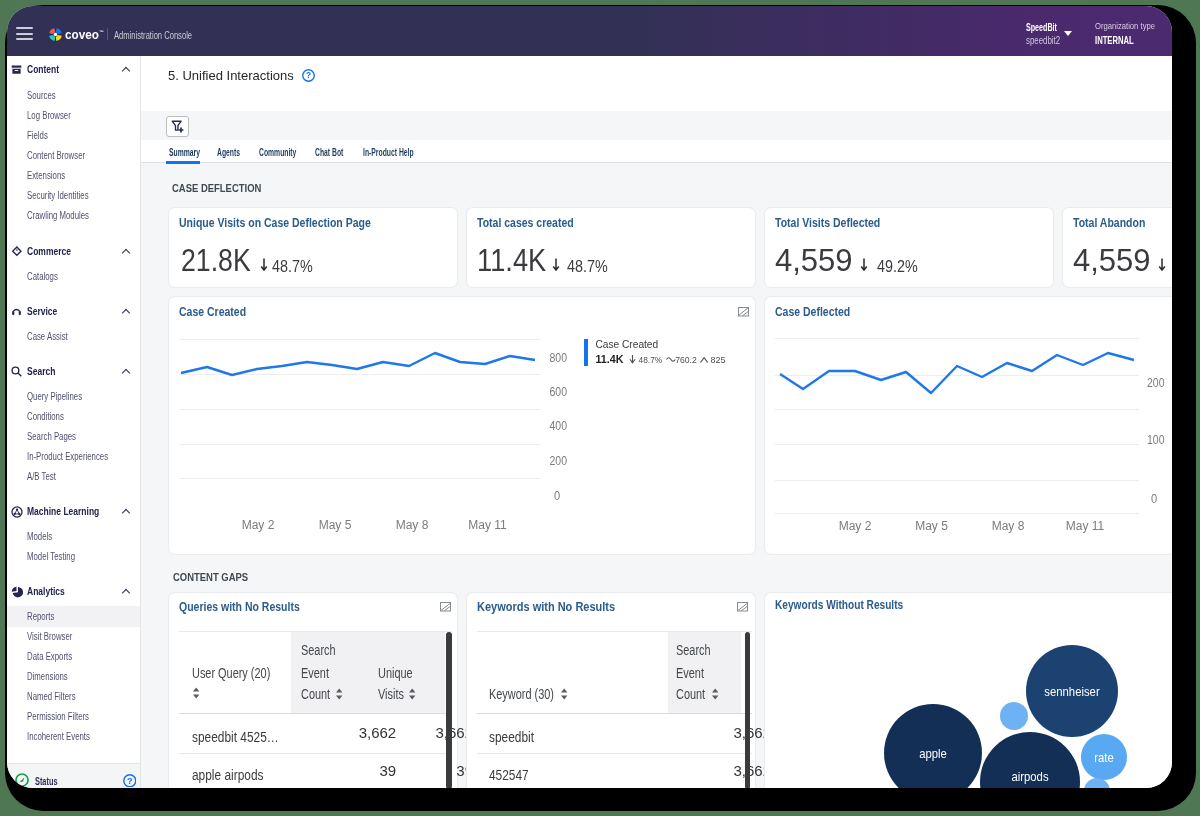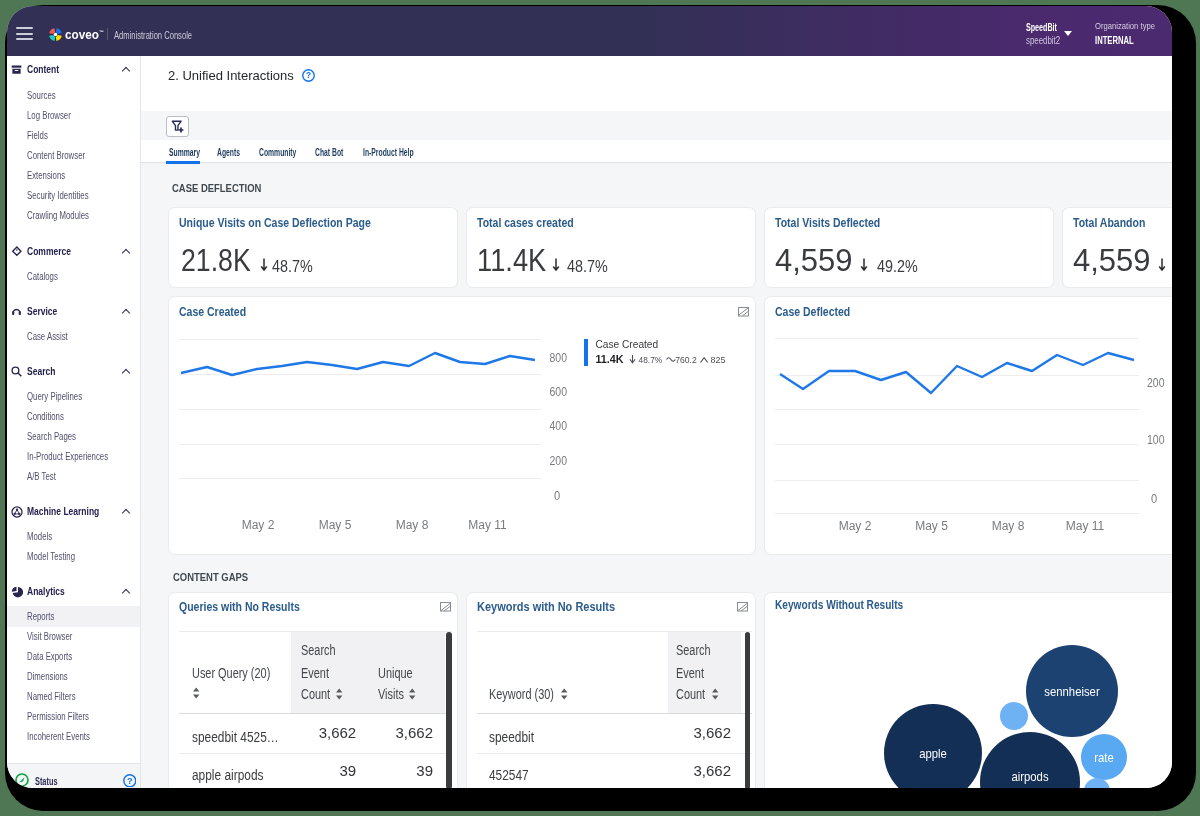--- a/index.html
+++ b/index.html
@@ -1,21 +1,21 @@
 <!DOCTYPE html>
 <html><head>
 <meta charset="utf-8">
 <style>
   * { margin:0; padding:0; box-sizing:border-box; }
   html,body { width:1200px; height:816px; overflow:hidden; }
   body { background:#4f7753; font-family:"Liberation Sans", sans-serif; position:relative; }
   .abs, .tx, .txc, .txr { position:absolute; }
   .tx, .txc, .txr { white-space:nowrap; line-height:1; }
   .tx { transform-origin:0 50%; }
-  .txr { transform-origin:100% 50%; }
+  .txr { transform-origin:100% 50%;margin-left:40px; }
   #shadow { position:absolute; left:5px; top:5px; width:1191px; height:806px; background:#000; border-radius:38px; }
   #app { position:absolute; left:7px; top:6px; width:1165px; height:782px; background:#f5f6f8; border-radius:26px; overflow:hidden; }
   #world { position:absolute; left:-7px; top:-6px; width:1200px; height:816px; }
   #header { position:absolute; left:7px; top:6px; width:1165px; height:50px;
     background:linear-gradient(90deg,#333056 0%,#333056 55%,#4a296d 88%,#4c2a70 100%); }
   .hbar { position:absolute; left:16px; width:17px; height:2.4px; background:#cdced9; border-radius:1px; }
   #sidebar { position:absolute; left:7px; top:56px; width:134px; height:707px; background:#fff; border-right:1px solid #e3e6e8; }
   #statusbar { position:absolute; left:7px; top:763px; width:134px; height:25px; background:#f4f5f7; border-top:1px solid #e3e6e8; border-right:1px solid #e3e6e8; }
   .sechead { left:27px; font-size:10.5px; font-weight:bold; color:#23234e; transform:scaleX(0.81); }
   .sitem { left:27px; font-size:10px; color:#50506e; transform:scaleX(0.78); }
@@ -137,21 +137,21 @@
           <path d="M4.8 10.8 L10.8 4.8 L9.2 9.8 Z" fill="#12a244"></path>
         </svg>
     <div class="tx" style="left:35px; top:775.5px; font-size:10.5px; font-weight:bold; color:#2b2b55; transform:scaleX(0.7)">Status</div>
     <svg class="ic" width="13.5" height="13.5" style="left:122.5px; top:773.5px" viewBox="0 0 14 14">
           <circle cx="7" cy="7" r="6.2" fill="none" stroke="#1372ec" stroke-width="1.5"></circle>
           <text x="7" y="10.3" font-size="9.5" font-weight="bold" fill="#1372ec" text-anchor="middle" font-family="Liberation Sans">?</text>
         </svg>
   </div>
 
   <div id="titleband"></div>
-  <div class="tx" style="left:168px; top:68.5px; font-size:13px; color:#26272a">2. Unified Interactions</div>
+  <div class="tx" style="left:168px; top:68.5px; font-size:13px; color:#26272a">5. Unified Interactions</div>
   <svg class="ic" width="13" height="13" style="left:302px; top:69px" viewBox="0 0 14 14">
     <circle cx="7" cy="7" r="6.2" fill="none" stroke="#1372ec" stroke-width="1.5"></circle>
     <text x="7" y="10.2" font-size="9" font-weight="bold" fill="#1372ec" text-anchor="middle" font-family="Liberation Sans">?</text>
   </svg>
 
   <div class="abs" style="left:166px; top:116px; width:23px; height:21px; background:#fff; border:1px solid #b9bfc4; border-radius:3px"></div>
   <svg class="ic" width="13" height="13" style="left:171px; top:120px" viewBox="0 0 16 16">
     <path d="M1.5 1.5 L12.5 1.5 L8.5 7 L8.5 12.5 L5.5 12.5 L5.5 7 Z" fill="none" stroke="#262a56" stroke-width="1.7" stroke-linejoin="round"></path>
     <path d="M12.3 9.3 L12.3 15.3 M9.3 12.3 L15.3 12.3" stroke="#262a56" stroke-width="2.1"></path>
   </svg>

